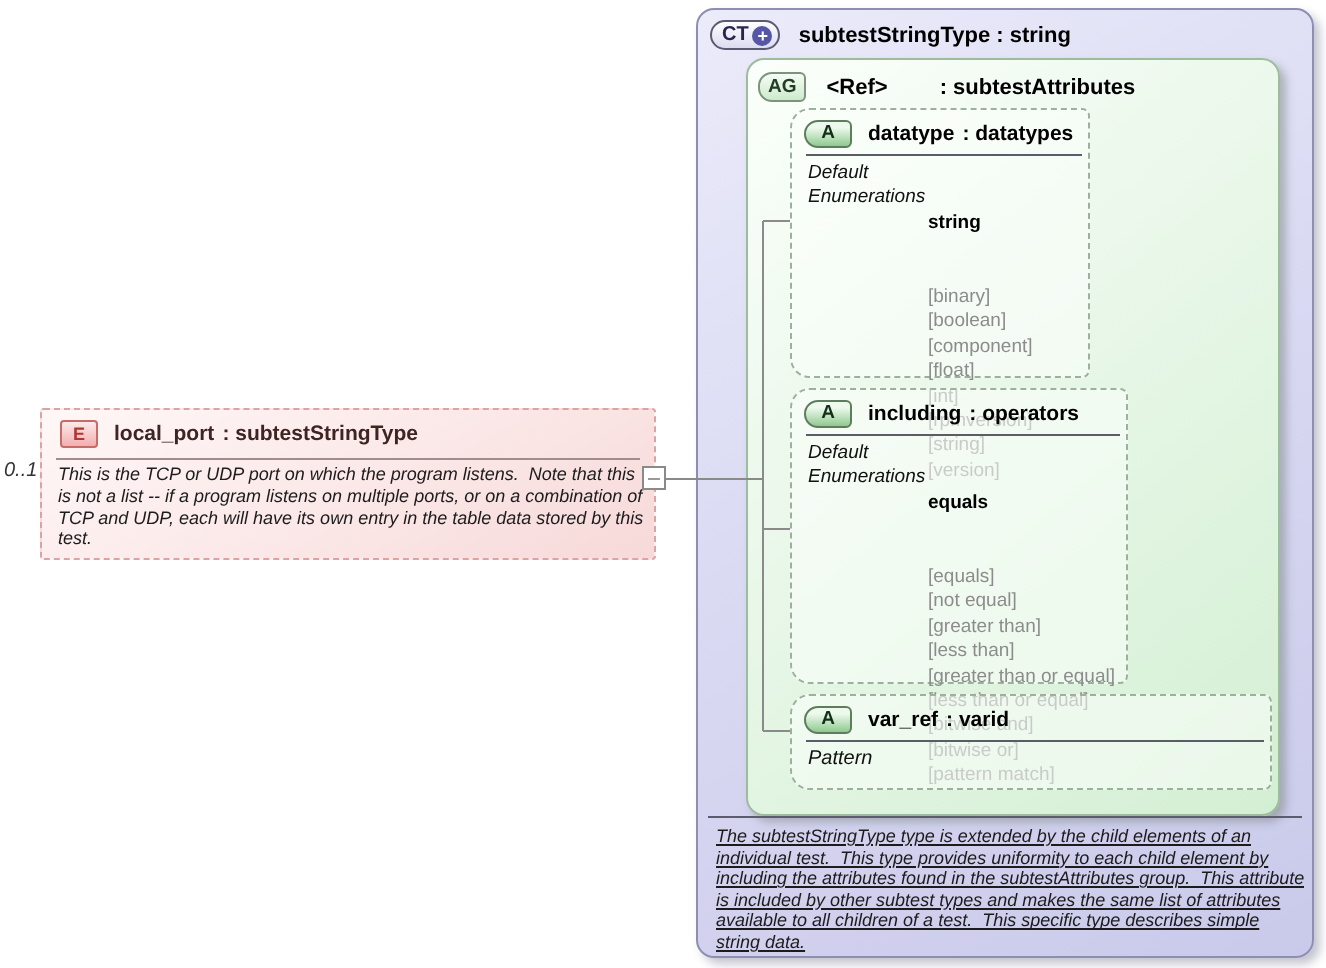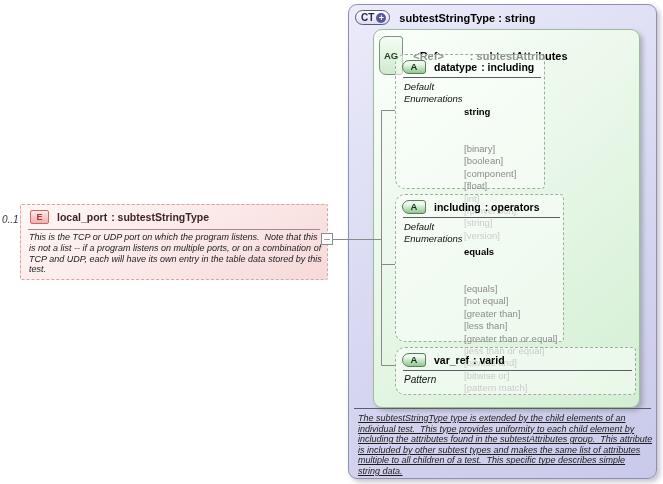--- a/index.html
+++ b/index.html
@@ -13,42 +13,42 @@
   #element-header{display:flex;align-items:center;padding:4px 6px 0 9px;height:16px;}
   .e-badge{display:inline-block;width:17px;height:12px;line-height:12px;text-align:center;
     font-size:9px;font-weight:bold;color:#b03535;border:1px solid #c76a6a;border-radius:2px;
     background:linear-gradient(#fceaea,#f3aeae);}
   .el-title{margin-left:8px;font-size:10.5px;font-weight:bold;color:#3f2424;white-space:pre;}
   .el-title-type{margin-left:4px;font-size:10.5px;font-weight:bold;color:#3f2424;white-space:pre;}
   #element-sep{border-top:1px solid #a08c8c;margin:4px 7px 0 7px;}
   #element-doc{margin:2px 8px 0 8px;font-style:italic;font-size:9px;line-height:10.8px;color:#1c1c1c;}
   .doc-line{white-space:pre;}
 
-  #cardinality{position:absolute;left:2px;top:214px;font-size:10px;font-style:italic;color:#333;}
+  #cardinality{position:absolute;left:2px;top:230px;font-size:10px;font-style:italic;color:#333;}
 
   
   #ct-box{position:absolute;left:348px;top:4px;width:307px;height:473px;
     border:1px solid #8e8eb2;border-radius:9px;
     background:linear-gradient(150deg,#ebebfa 0%,#dadaf3 45%,#c9c9ea 100%);
     box-shadow:3px 3px 5px rgba(125,125,150,0.45);}
   #ct-header{position:absolute;top:5px;left:6px;display:flex;align-items:center;}
   .ct-badge{display:flex;align-items:flex-end;padding:1px 3px 1px 5px;
     background:linear-gradient(#fdfdff,#dcdcf2);border:1px solid #5a5a70;border-radius:8px;
     font-size:10px;font-weight:bold;color:#27274d;}
   .plus-circle{width:10px;height:10px;border-radius:50%;background:#5656a6;color:#fff;
     font-size:9px;line-height:10px;text-align:center;font-weight:bold;margin-left:2px;}
   #ct-title{margin-left:9px;font-size:11px;font-weight:bold;color:#000;white-space:pre;}
 
   
   #ag-box{position:absolute;left:24px;top:24px;width:265px;height:377px;
     border:1px solid #9dbb9d;border-radius:9px;
     background:linear-gradient(140deg,#fbfffb 0%,#e9f7e9 45%,#d3efd3 100%);
     box-shadow:3px 3px 4px rgba(110,125,110,0.45);}
   #ag-header{position:absolute;top:6px;left:5px;display:flex;align-items:center;}
-  .ag-badge{display:inline-block;padding:12px 4px;height:13px;line-height:13px;
+  .ag-badge{display:inline-block;padding:0 4px;height:13px;line-height:13px;
     background:linear-gradient(#f5fdf5,#cdeacd);border:1px solid #7c947c;
     border-radius:7px 3px 3px 7px;font-size:9.5px;font-weight:bold;color:#243d24;}
   .ag-name{margin-left:10px;font-size:11px;font-weight:bold;color:#000;white-space:pre;}
   .ag-typeref{margin-left:26px;font-size:11px;font-weight:bold;color:#000;white-space:pre;}
 
   
   .attr{position:absolute;border:1px dashed #9cb09c;border-radius:10px 4px 4px 10px;
     background:rgba(252,255,252,0.55);}
   #attr-datatype{left:21px;top:24px;width:148px;height:133px;}
   #attr-operator{left:21px;top:164px;width:167px;height:146px;}
@@ -111,21 +111,21 @@
       <div id="ag-header">
         <span class="ag-badge">AG</span>
         <span class="ag-name">&lt;Ref&gt;</span>
         <span class="ag-typeref">: subtestAttributes</span>
       </div>
 
       <div class="attr" id="attr-datatype">
         <div class="attr-header">
           <span class="a-badge">A</span>
           <span class="attr-name">datatype</span>
-          <span class="attr-typeref">: including</span>
+          <span class="attr-typeref">: datatypes</span>
         </div>
         <div class="attr-sep"></div>
         <div class="attr-body">
           <div class="attr-labels">
             <div>Default</div>
             <div>Enumerations</div>
           </div>
           <div class="attr-values">
             <div class="value-default">string</div>
             <div><div class="enum-item">[binary]</div><div class="enum-item">[boolean]</div><div class="enum-item">[component]</div><div class="enum-item">[float]</div><div class="enum-item">[int]</div><div class="enum-item">[rpmversion]</div><div class="enum-item">[string]</div><div class="enum-item">[version]</div></div>
@@ -164,21 +164,21 @@
         </div>
       </div>
     </div>
 
     <div id="ct-doc-sep"></div>
     <div id="ct-doc">
         <div class="doc-line">The subtestStringType type is extended by the child elements of an</div>
         <div class="doc-line">individual test.  This type provides uniformity to each child element by</div>
         <div class="doc-line">including the attributes found in the subtestAttributes group.  This attribute</div>
         <div class="doc-line">is included by other subtest types and makes the same list of attributes</div>
-        <div class="doc-line">multiple to all children of a test.  This specific type describes simple</div>
+        <div class="doc-line">available to all children of a test.  This specific type describes simple</div>
         <div class="doc-line">string data.</div>
       </div>
   </div>
 
   <svg id="connector-svg" width="663" height="484">
     <path d="M332.5 239.5 H381.5" stroke="#8a8a8a" fill="none"></path>
     <path d="M381.5 110.5 V365.5" stroke="#8a8a8a" fill="none"></path>
     <path d="M381.5 110.5 H395" stroke="#8a8a8a" fill="none"></path>
     <path d="M381.5 264.5 H395" stroke="#8a8a8a" fill="none"></path>
     <path d="M381.5 365.5 H395" stroke="#8a8a8a" fill="none"></path>

